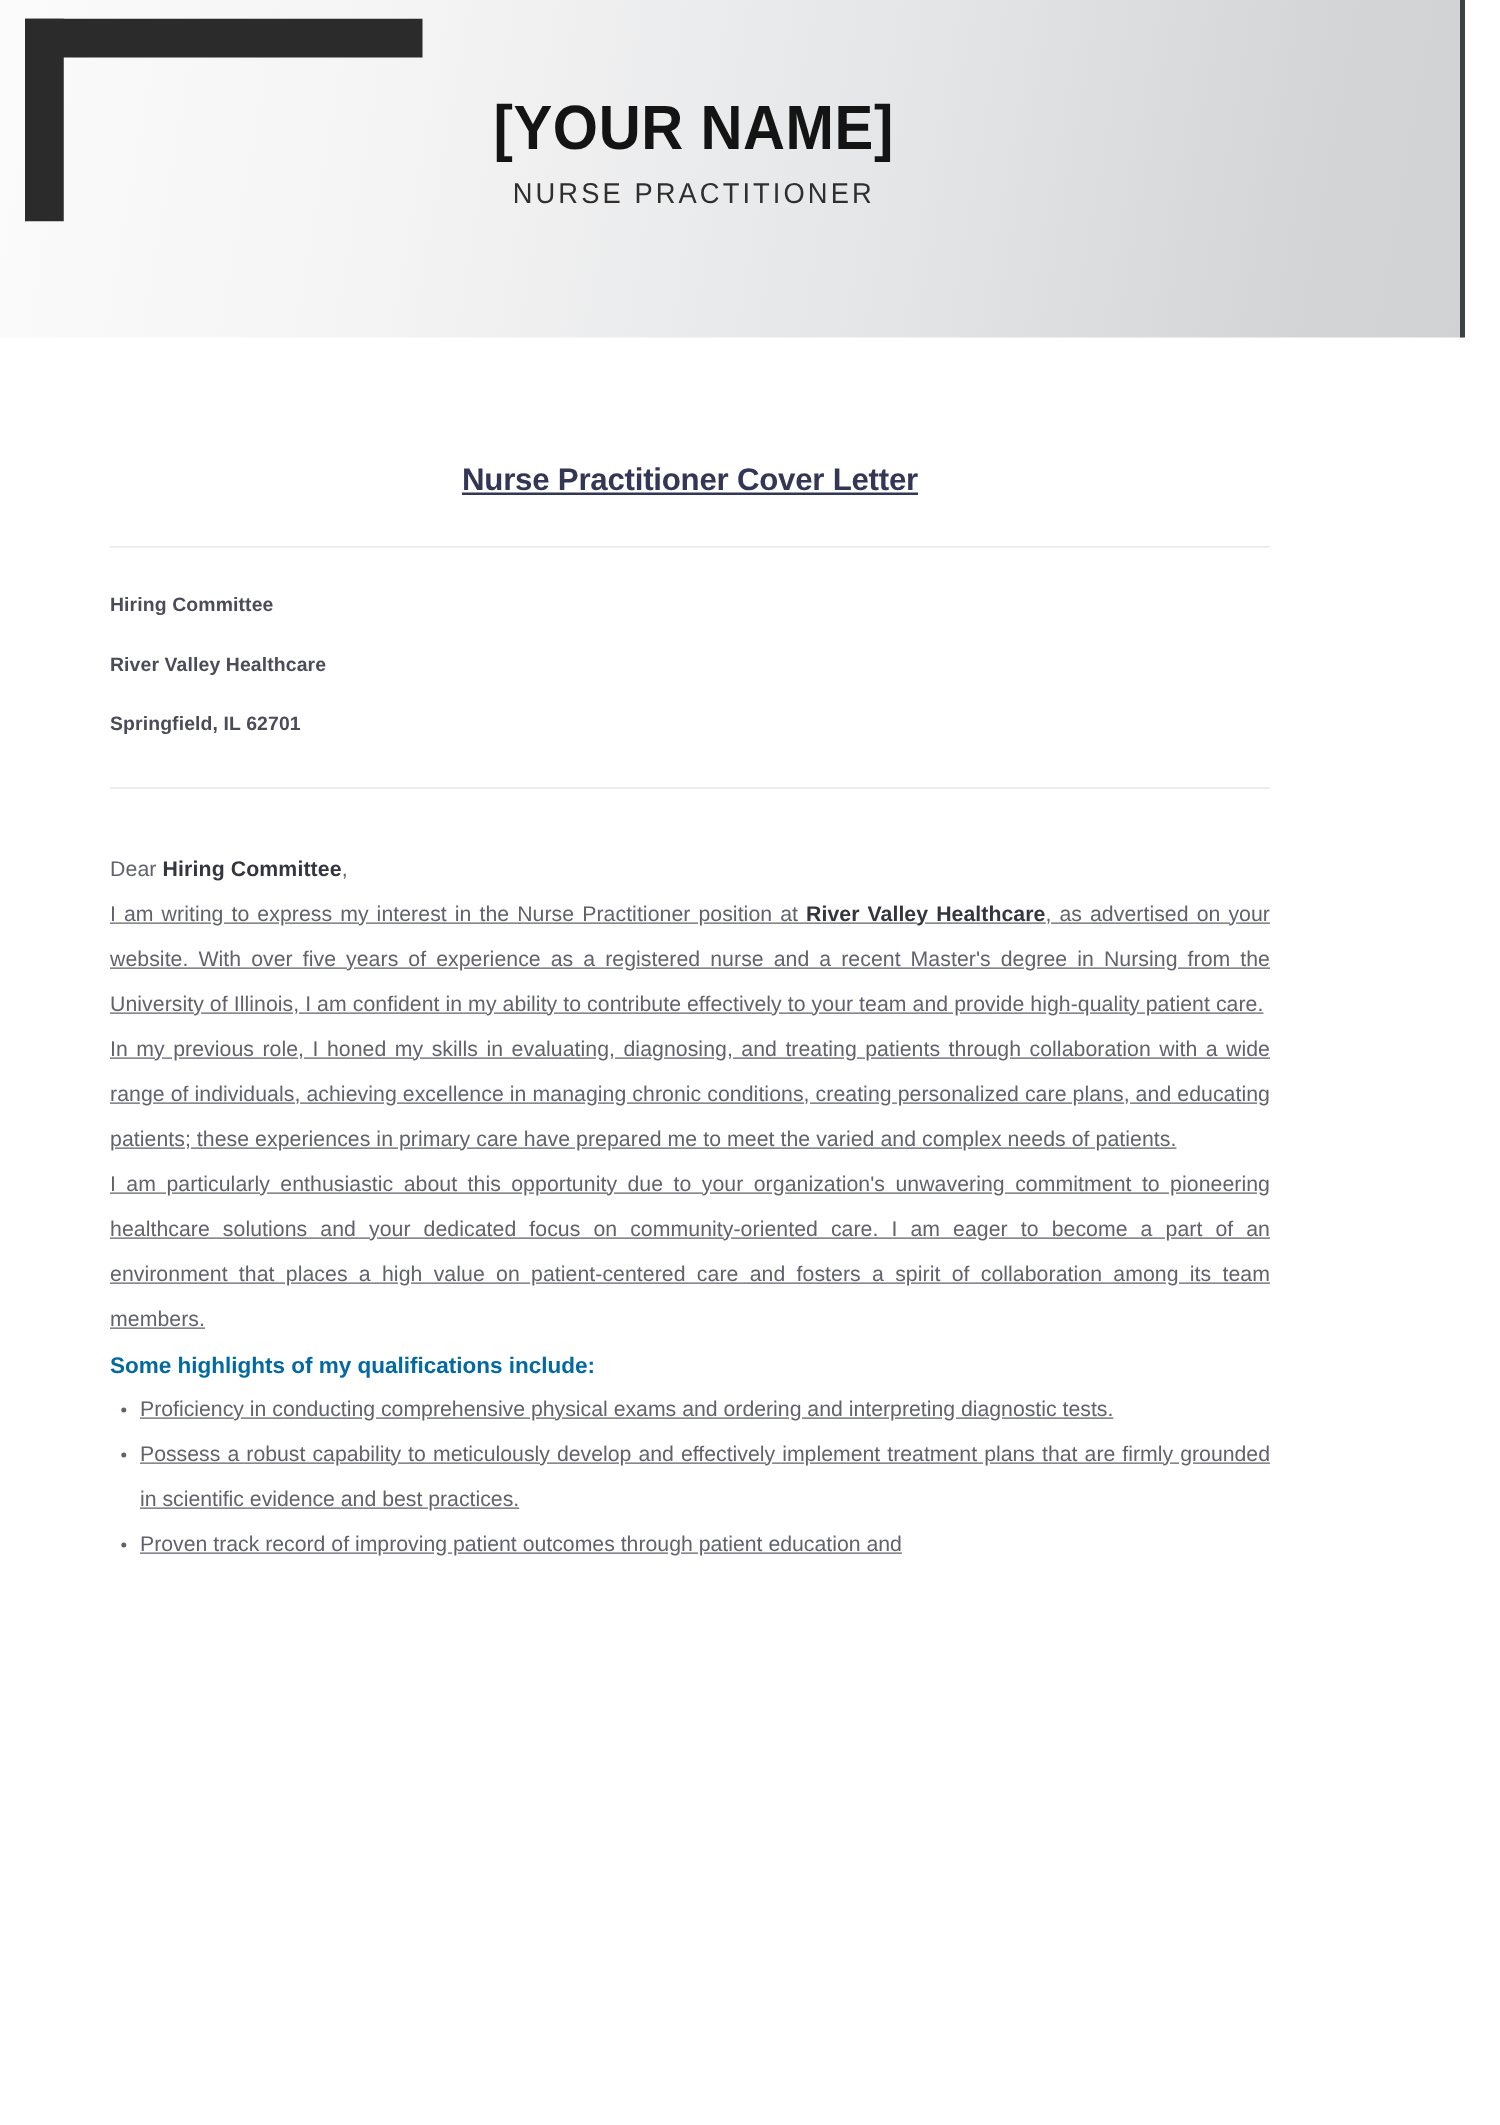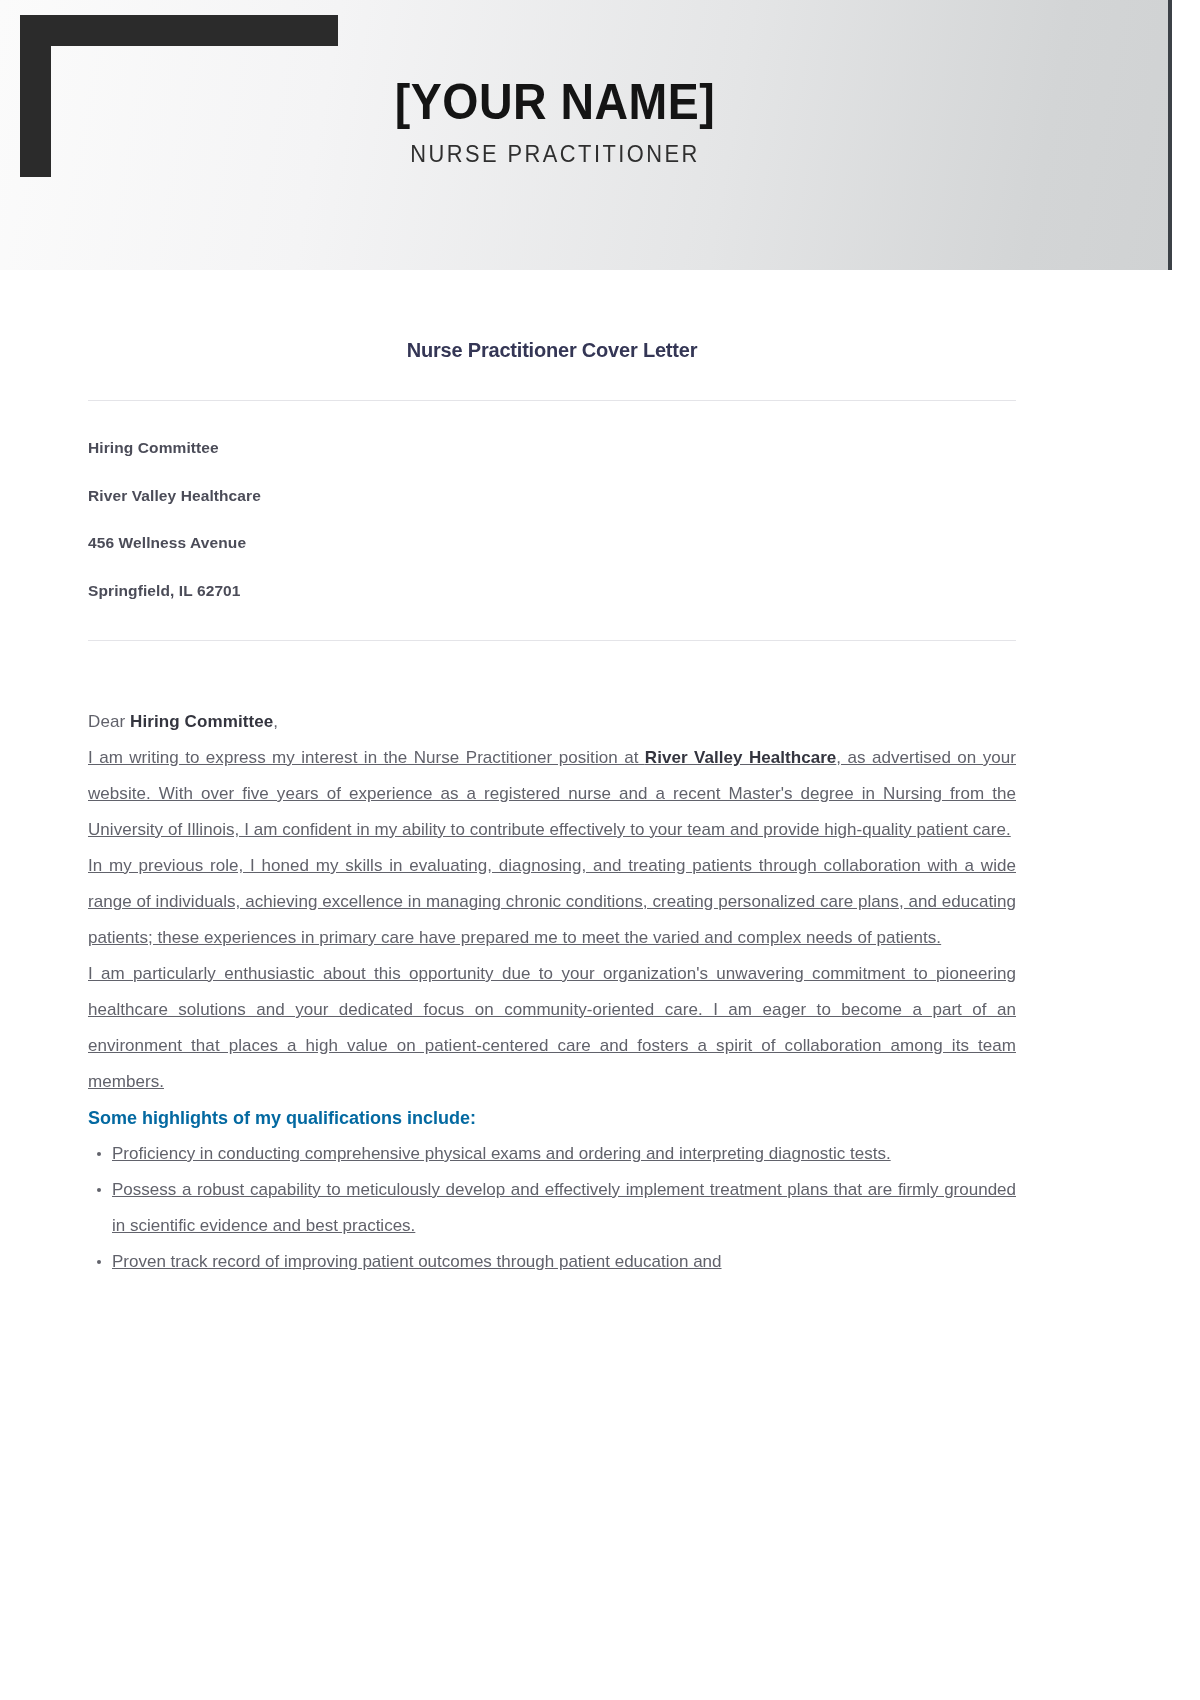--- a/index.html
+++ b/index.html
@@ -102,27 +102,28 @@
   
   .doc {
     position: absolute;
     left: 88px;
     top: 270px;
     width: 928px;
   }
 
   .doc-title {
     margin: 0;
-    padding-top: 68px;
+    padding-top: 99px;
     text-align: center;
-    font-size: 20px;
+    font-size: 25px;
     font-weight: 700;
     color: #343655;
     letter-spacing: -0.2px;
     line-height: 1.2;
+    text-decoration: underline;
   }
 
   .divider {
     height: 1px;
     background: #e4e4e8;
     width: 100%;
   }
   .divider-top   { margin-top: 38px; }
   .divider-bottom{ margin-top: 42px; }
 
@@ -141,21 +142,20 @@
 
   .letter {
     padding-top: 47px;
   }
 
   .salutation {
     font-size: 17px;
     color: #61626b;
     line-height: 36px;
     letter-spacing: 0.1px;
-    margin-top: 16px;
   }
   .salutation b { color: #34353f; font-weight: 700; }
 
   .para {
     font-size: 17px;
     color: #61626b;
     line-height: 36px;
     text-align: justify;
     text-justify: inter-word;
     letter-spacing: 0.05px;
@@ -217,21 +217,20 @@
 
   <div class="doc">
 
     <h1 class="doc-title">Nurse Practitioner Cover Letter</h1>
 
     <div class="divider divider-top"></div>
 
     <div class="address-block">
       <div class="address-line">Hiring Committee</div>
       <div class="address-line">River Valley Healthcare</div>
-      <div class="address-line">456 Wellness Avenue</div>
       <div class="address-line">Springfield, IL 62701</div>
     </div>
 
     <div class="divider divider-bottom"></div>
 
     <div class="letter">
 
       <div class="salutation"><span>Dear </span><b>Hiring Committee</b><span>,</span></div>
 
       <p class="para"><span>I am writing to express my interest in the Nurse Practitioner position at </span><b>River Valley Healthcare</b><span>, as advertised on your website. With over five years of experience as a registered nurse and a recent Master's degree in Nursing from the University of Illinois, I am confident in my ability to contribute effectively to your team and provide high-quality patient care.</span></p>

